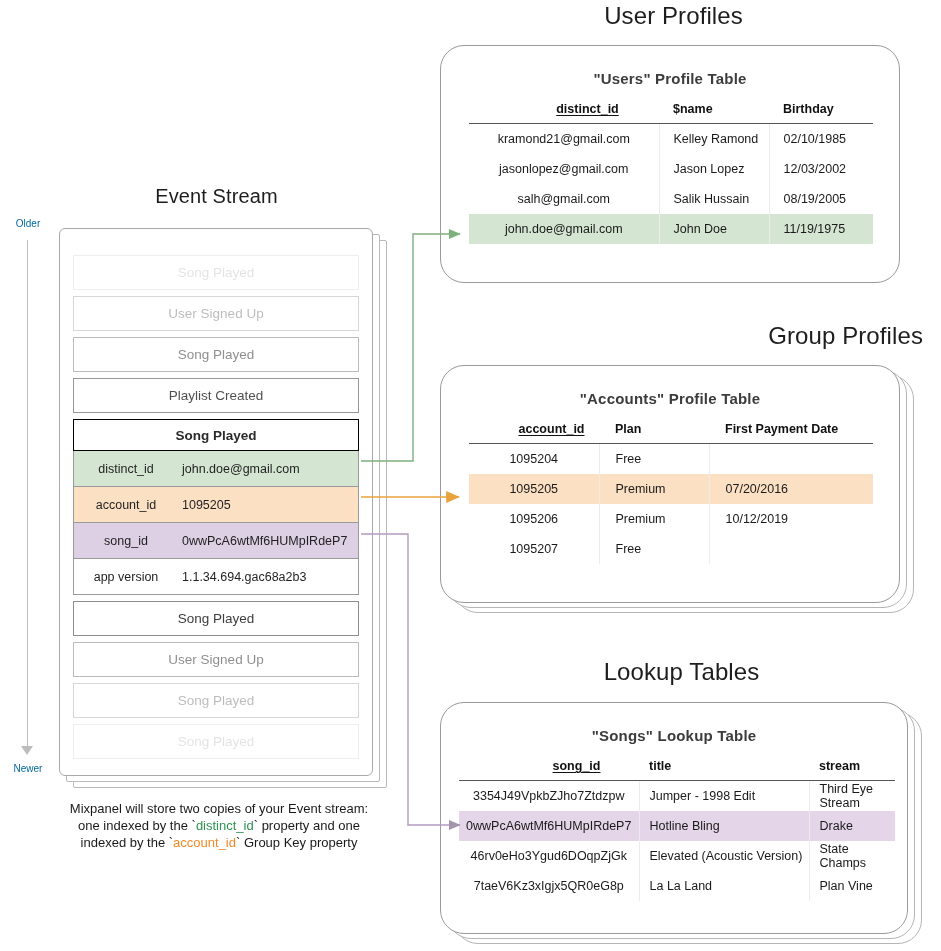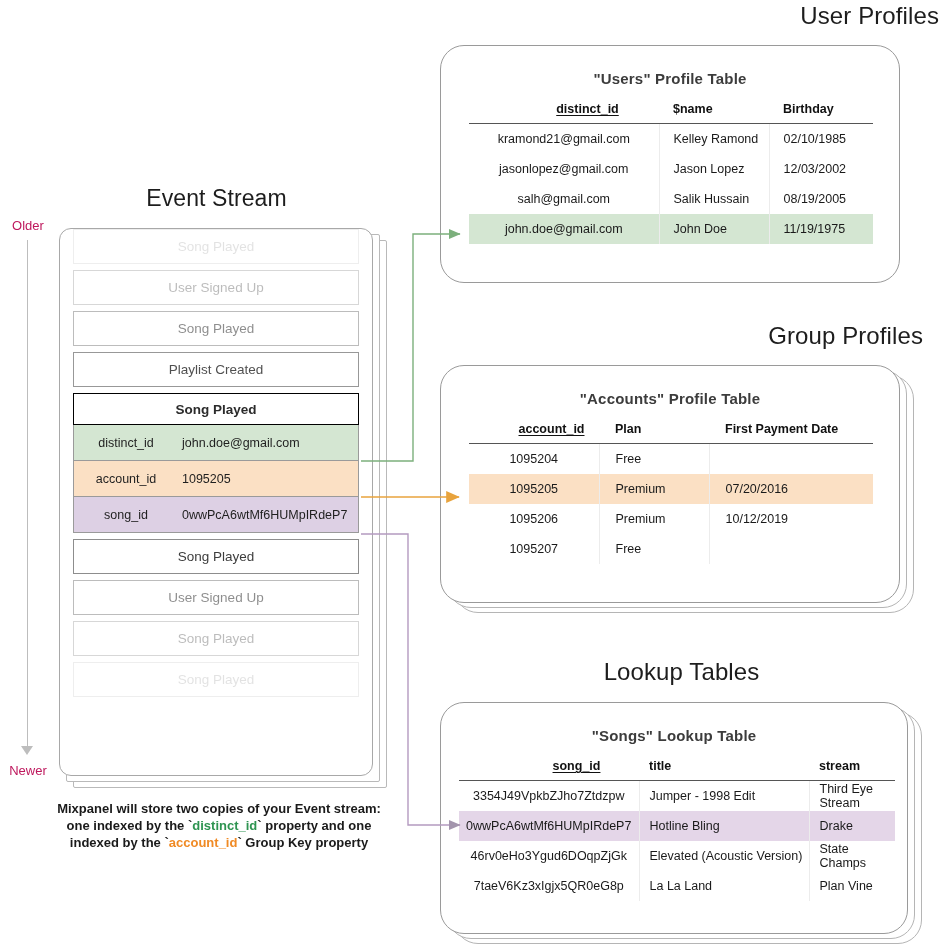--- a/index.html
+++ b/index.html
@@ -19,30 +19,30 @@
   
   .section-title {
     position: absolute;
     font-size: 24px;
     font-weight: 400;
     color: #1d1d1d;
     text-align: center;
     letter-spacing: .1px;
     white-space: nowrap;
   }
-  #title-user-profiles  { left: 456px; top: 2px;   width: 483px; text-align: right; }
+  #title-user-profiles  { left: 432px; top: 2px;   width: 483px; }
   #title-group-profiles { left: 440px; top: 322px; width: 483px; text-align: right; }
   #title-lookup-tables  { left: 440px; top: 658px; width: 483px; }
-  #title-event-stream   { left: 60px;  top: 185px; width: 313px; font-size: 23px; }
+  #title-event-stream   { left: 60px;  top: 185px; width: 313px; font-size: 20px; }
 
   
   #time-axis { position: absolute; left: 0px; top: 218px; width: 56px; height: 560px; }
   .axis-label {
     position: absolute; left: 0; width: 56px; text-align: center;
-    font-size: 13px; color: #be185d;
+    font-size: 10px; color: #0369a1;
   }
   #axis-label-older { top: 0px; }
   #axis-label-newer { top: 545px; }
   #axis-line {
     position: absolute; left: 27px; top: 22px; width: 1px; height: 510px;
     background: #bdbdbd;
   }
   #axis-arrowhead {
     position: absolute; left: 21px; top: 528px;
     width: 0; height: 0;
@@ -53,22 +53,22 @@
 
   
   #event-stream-stack { position: absolute; left: 59px; top: 228px; width: 328px; height: 560px; }
   .stream-shadow {
     position: absolute; border: 1.6px solid #b9b9b9; background: #fff; border-radius: 2px;
   }
   #stream-shadow-2 { left: 14px; top: 12px; width: 314px; height: 548px; }
   #stream-shadow-1 { left: 7px;  top: 6px;  width: 314px; height: 548px; }
   #event-stream-panel {
     position: absolute; left: 0; top: 0; width: 314px; height: 548px;
-    border: 1.6px solid #a8a8a8; background: #ffffff; border-radius: 12px;
-    padding: 0 13px;
+    border: 1.6px solid #a8a8a8; background: #ffffff; border-radius: 6px;
+    padding: 26px 13px;
   }
   .event-row {
     height: 35px; margin-bottom: 6px;
     border: 1.3px solid #8d8d8d; background: #fff;
     display: flex; align-items: center; justify-content: center;
     font-size: 13.5px; color: #3d3d3d;
   }
   .event-row.fade-1 { opacity: .14; }
   .event-row.fade-2 { opacity: .34; }
   .event-row.fade-3 { opacity: .58; }
@@ -92,21 +92,21 @@
   .prop-key   { width: 104px; text-align: center; flex: 0 0 104px; }
   .prop-value { flex: 1; text-align: left; padding-left: 4px; }
   .prop-row.hl-green  { background: #d4e6d2; }
   .prop-row.hl-orange { background: #fbe0c4; }
   .prop-row.hl-purple { background: #ddd0e4; }
   .prop-row.plain     { background: #fff; }
 
   
   #stream-caption {
     position: absolute; left: 28px; top: 800px; width: 382px;
-    text-align: center; font-size: 13px; line-height: 17px; color: #1a1a1a; font-weight: bold;
+    text-align: center; font-size: 13px; line-height: 17px; color: #1a1a1a;
   }
   .tok-green  { color: #2e9451; }
   .tok-orange { color: #f08a24; }
 
   
   .panel-stack { position: absolute; }
   .panel-shadow {
     position: absolute; border: 1.5px solid #b5b5b5; background: #fff;
     border-radius: 24px;
   }
@@ -223,20 +223,24 @@
             <div class="prop-value">john.doe@gmail.com</div>
           </div>
           <div class="prop-row hl-orange">
             <div class="prop-key">account_id</div>
             <div class="prop-value">1095205</div>
           </div>
           <div class="prop-row hl-purple">
             <div class="prop-key">song_id</div>
             <div class="prop-value">0wwPcA6wtMf6HUMpIRdeP7</div>
           </div>
+          <div class="prop-row plain">
+            <div class="prop-key">app version</div>
+            <div class="prop-value">1.1.34.694.gac68a2b3</div>
+          </div>
         </div>
     </div>
 
     <div id="rows-below">
         <div class="event-row fade-5">
           <span>Song Played</span>
         </div>
         <div class="event-row fade-3">
           <span>User Signed Up</span>
         </div>

